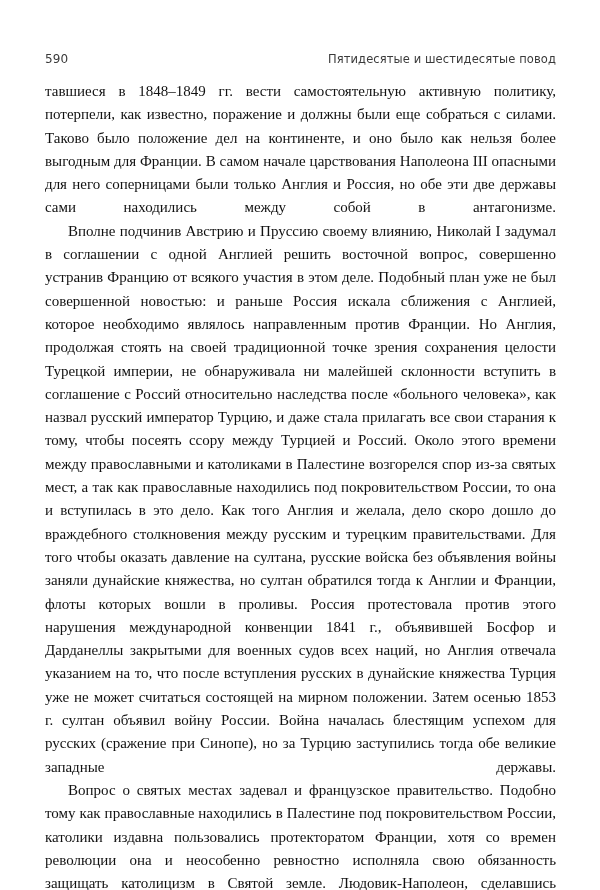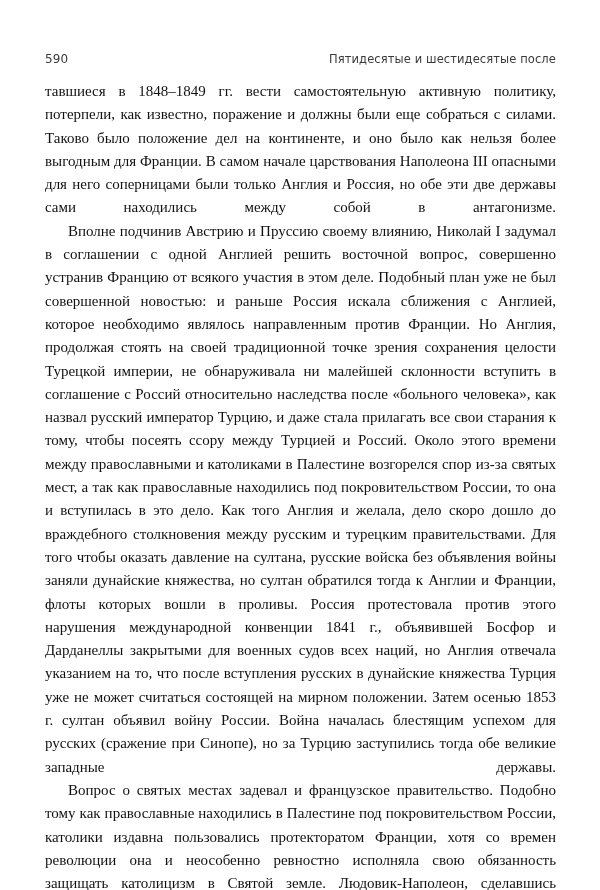--- a/index.html
+++ b/index.html
@@ -72,21 +72,21 @@
     text-align-last: justify;
   }
 </style>
 </head>
 <body>
 
 <div class="page">
 
   <div class="running-head">
     <span class="folio">590</span>
-    <span class="head-title">Пятидесятые и шестидесятые после</span>
+    <span class="head-title">Пятидесятые и шестидесятые повод</span>
   </div>
 
   <div class="text-block">
     <p class="para first tail">тавшиеся в 1848–1849 гг. вести самостоятельную активную политику, потерпели, как известно, поражение и должны были еще собраться с силами. Таково было положение дел на континенте, и оно было как нельзя более выгодным для Франции. В самом начале царствования Наполеона III опасными для него соперницами были только Англия и Россия, но обе эти две державы сами находились между собой в антагонизме.</p>
     <p class="para tail">Вполне подчинив Австрию и Пруссию своему влиянию, Николай I задумал в соглашении с одной Англией решить восточной вопрос, совершенно устранив Францию от всякого участия в этом деле. Подобный план уже не был совершенной новостью: и раньше Россия искала сближения с Англией, которое необходимо являлось направленным против Франции. Но Англия, продолжая стоять на своей традиционной точке зрения сохранения целости Турецкой империи, не обнаруживала ни малейшей склонности вступить в соглашение с Россий относительно наследства после «больного человека», как назвал русский император Турцию, и даже стала прилагать все свои старания к тому, чтобы посеять ссору между Турцией и Россий. Около этого времени между православными и католиками в Палестине возгорелся спор из-за святых мест, а так как православные находились под покровительством России, то она и вступилась в это дело. Как того Англия и желала, дело скоро дошло до враждебного столкновения между русским и турецким правительствами. Для того чтобы оказать давление на султана, русские войска без объявления войны заняли дунайские княжества, но султан обратился тогда к Англии и Франции, флоты которых вошли в проливы. Россия протестовала против этого нарушения международной конвенции 1841 г., объявившей Босфор и Дарданеллы закрытыми для военных судов всех наций, но Англия отвечала указанием на то, что после вступления русских в дунайские княжества Турция уже не может считаться состоящей на мирном положении. Затем осенью 1853 г. султан объявил войну России. Война началась блестящим успехом для русских (сражение при Синопе), но за Турцию заступились тогда обе великие западные державы.</p>
     <p class="para tail">Вопрос о святых местах задевал и французское правительство. Подобно тому как православные находились в Палестине под покровительством России, католики издавна пользовались протекторатом Франции, хотя со времен революции она и неособенно ревностно исполняла свою обязанность защищать католицизм в Святой земле. Людовик-Наполеон, сделавшись президентом республики, в этом вопросе увидел превосходный повод показать свою ревность к католицизму и к национальному престижу Франции на Востоке и поднял вопрос о правах Франции перед турецким правительством (1850 г.). В Константинополе началось тогда соперничество французских и русских дипломатов, которое все более и более обостряло взаимные отношения обоих правительств. Русский император проник-</p>
   </div>
 
 </div>
 

